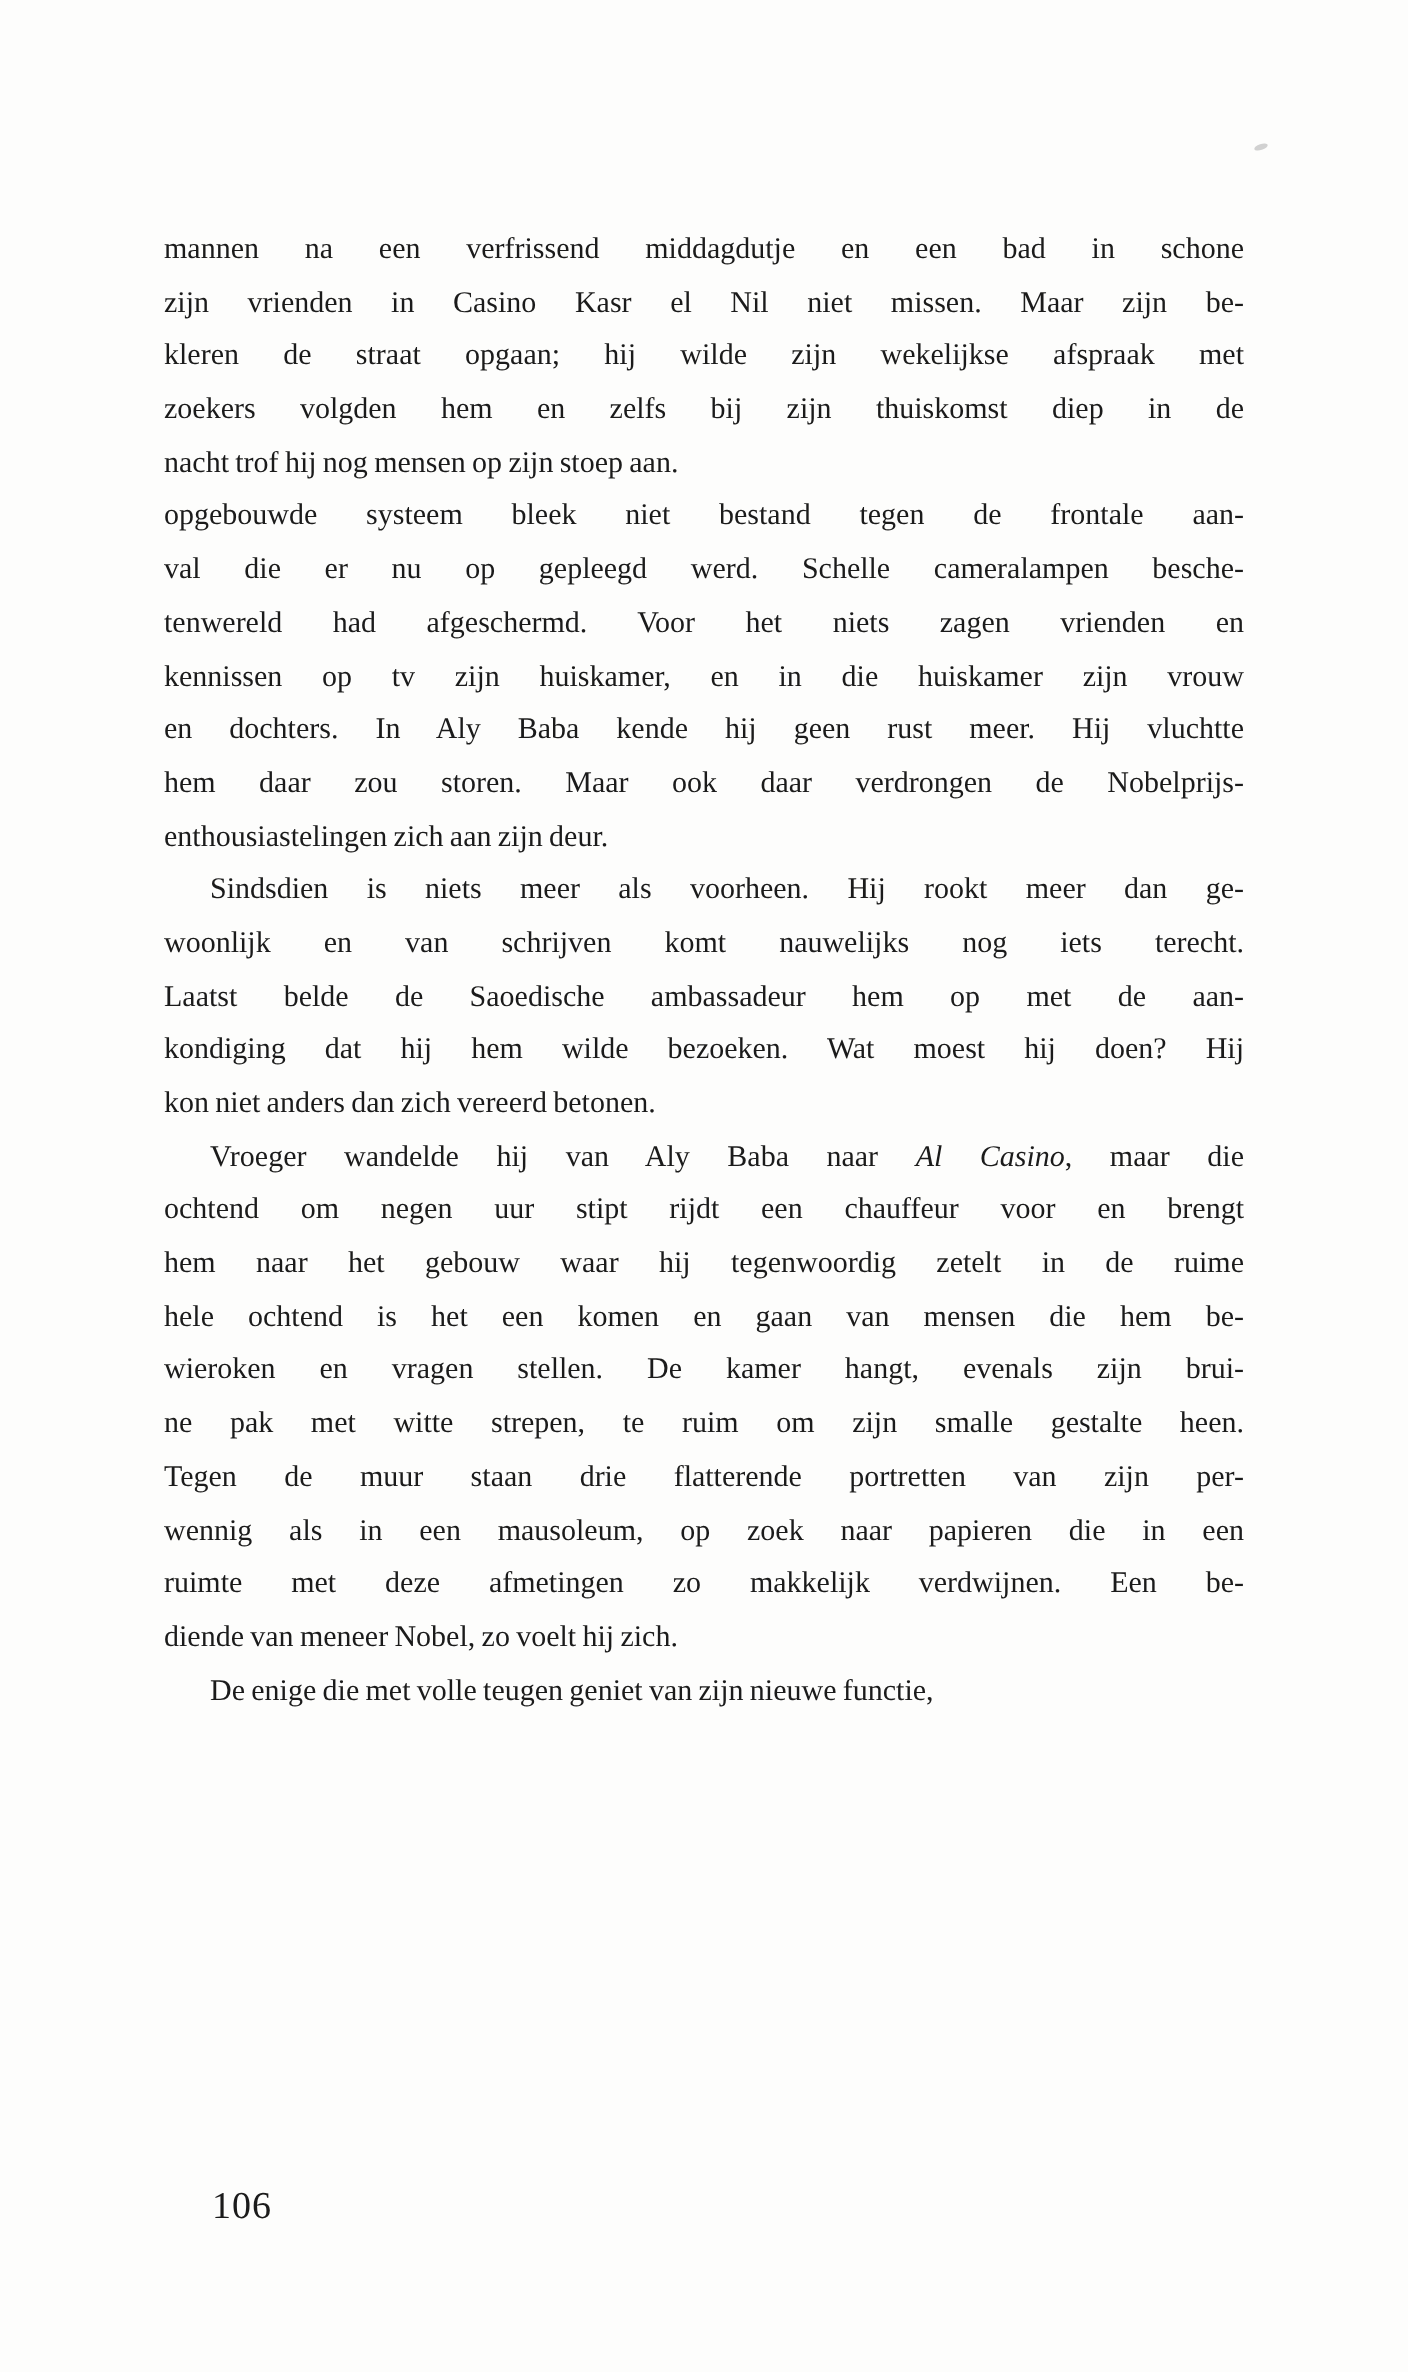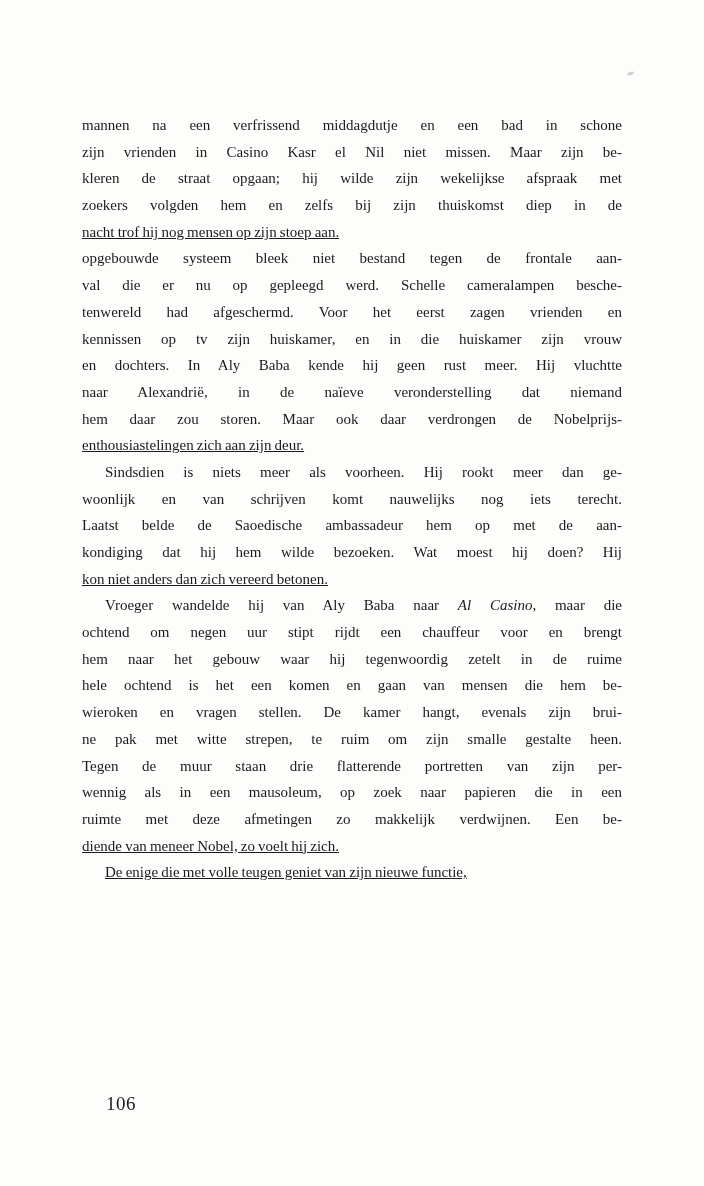--- a/index.html
+++ b/index.html
@@ -25,21 +25,21 @@
     word-spacing: -0.6px;
     margin-top: 36px;
   }
 
   .line {
     text-align: justify;
     text-align-last: justify;
     height: 26.7px;
     overflow: hidden;
   }
-  .line.last { text-align-last: left; text-decoration: underline; }
+  .line.last { text-align-last: left; }
   .line.indent { text-indent: 23px; }
 
   .it { font-style: italic; }
 
   .page-number {
     position: absolute;
     left: 82px;
     top: 1093px;
     width: 540px;
     text-indent: 24px;
@@ -72,24 +72,23 @@
       <div class="line">zijn vrienden in Casino Kasr el Nil niet missen. Maar zijn be-</div>
       <div class="line">kleren de straat opgaan; hij wilde zijn wekelijkse afspraak met</div>
       <div class="line">zoekers volgden hem en zelfs bij zijn thuiskomst diep in de</div>
       <div class="line last">nacht trof hij nog mensen op zijn stoep aan.</div>
     </div>
 
 
     <div>
       <div class="line">opgebouwde systeem bleek niet bestand tegen de frontale aan-</div>
       <div class="line">val die er nu op gepleegd werd. Schelle cameralampen besche-</div>
-      <div class="line">tenwereld had afgeschermd. Voor het eerst zagen vrienden en</div>
+      <div class="line">tenwereld had afgeschermd. Voor het niets zagen vrienden en</div>
       <div class="line">kennissen op tv zijn huiskamer, en in die huiskamer zijn vrouw</div>
       <div class="line">en dochters. In Aly Baba kende hij geen rust meer. Hij vluchtte</div>
-      <div class="line">naar Alexandrië, in de naïeve veronderstelling dat niemand</div>
       <div class="line">hem daar zou storen. Maar ook daar verdrongen de Nobelprijs-</div>
       <div class="line last">enthousiastelingen zich aan zijn deur.</div>
     </div>
 
     <div>
       <div class="line indent">Sindsdien is niets meer als voorheen. Hij rookt meer dan ge-</div>
       <div class="line">woonlijk en van schrijven komt nauwelijks nog iets terecht.</div>
       <div class="line">Laatst belde de Saoedische ambassadeur hem op met de aan-</div>
       <div class="line">kondiging dat hij hem wilde bezoeken. Wat moest hij doen? Hij</div>
       <div class="line last">kon niet anders dan zich vereerd betonen.</div>

